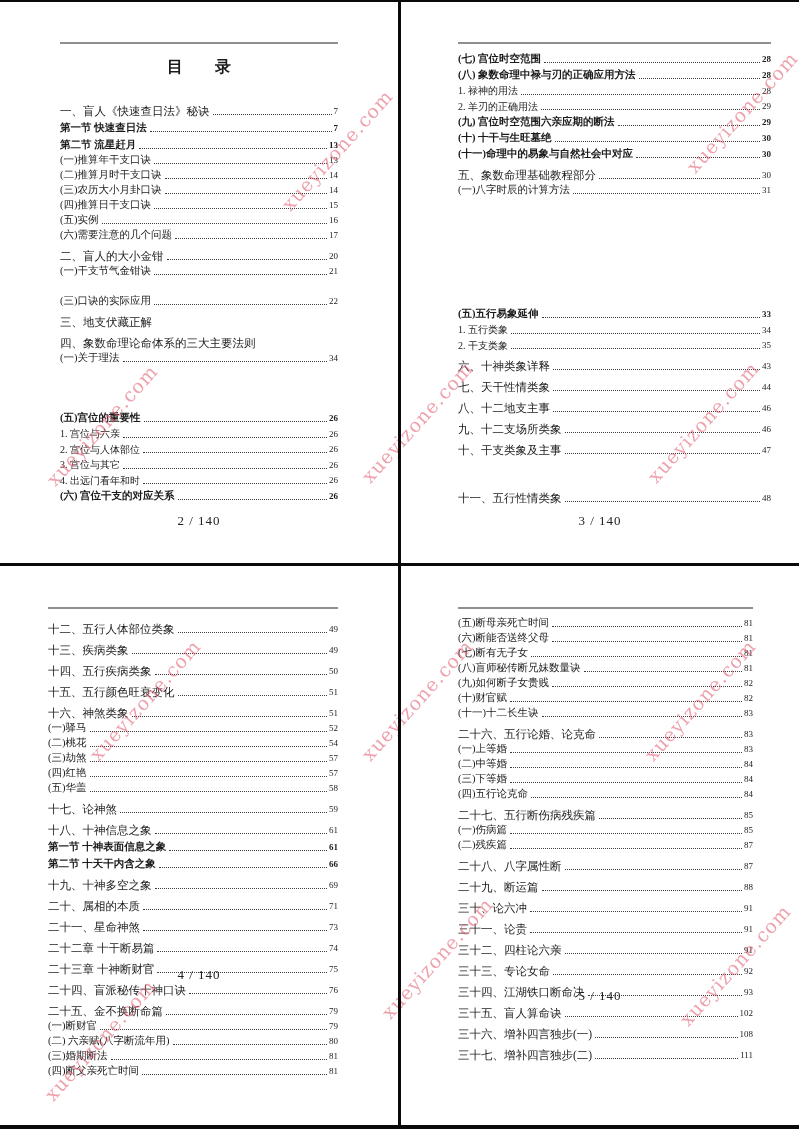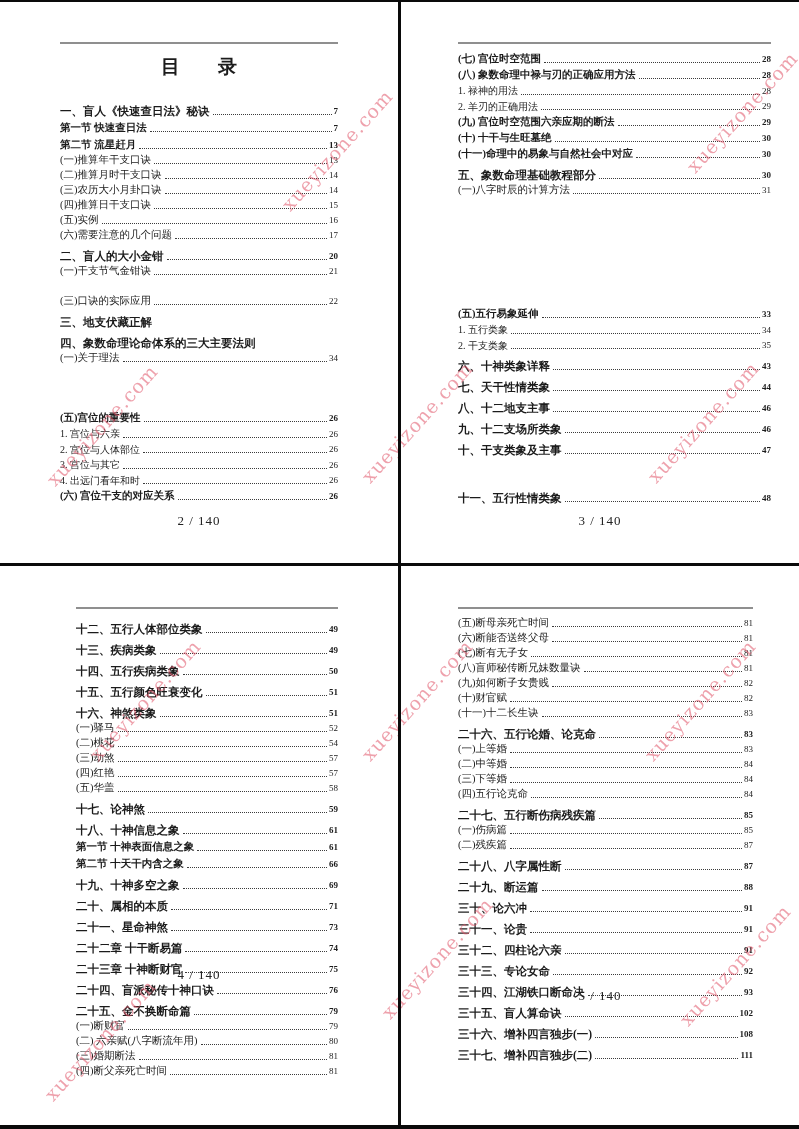--- a/index.html
+++ b/index.html
@@ -10,40 +10,40 @@
   }
   .edge { position:absolute; background:#0a0a0a; z-index:6; }
   #edge-top    { left:0; top:0; width:799px; height:2px; }
   #edge-bottom { left:0; bottom:0; width:799px; height:4px; }
   #divider-v   { left:398px; top:0; width:3px; height:1129px; }
   #divider-h   { left:0; top:563px; width:799px; height:3px; }
 
   .page { position:absolute; background:#ffffff; box-sizing:border-box; z-index:1; }
   #page-2 { left:0;   top:0;    width:398px; height:563px; padding:0 60px 0 60px; }
   #page-3 { left:401px; top:0;  width:398px; height:563px; padding:0 28px 0 57px; }
-  #page-4 { left:0;   top:566px; width:398px; height:448px; padding:0 60px 0 76px;border-radius:27px; }
+  #page-4 { left:0;   top:566px; width:398px; height:448px; padding:0 60px 0 48px;border-radius:27px; }
   #page-5 { left:401px; top:566px; width:398px; height:469px; padding:0 46px 0 57px; }
 
   .rule { height:2px; background:#8f8f8f; }
   #page-2 .rule, #page-3 .rule { margin-top:42px; }
   #page-4 .rule, #page-5 .rule { margin-top:41px; }
 
-  .doc-title { text-align:center; font-size:19px; font-weight:bold;
+  .doc-title { text-align:center; font-size:16px; font-weight:bold;
                margin-top:9px; height:28px; line-height:28px; }
 
   .entries { margin-top:6px; }
   #page-2 .entries { margin-top:16px; }
 
   .row { display:flex; align-items:flex-end; white-space:nowrap; overflow:hidden; }
   .row .t    { flex:0 0 auto; line-height:1.22; }
   .row .lead { flex:1 1 auto; border-bottom:1.5px dotted #3c3c3c;
                margin:0 2px 3px 3px; min-width:6px; }
   .row .pg   { flex:0 0 auto; font-size:9px; line-height:12px; padding-bottom:1px; }
 
-  .l1   { height:21px;   font-size:11.5px; font-weight:bold; }
+  .l1   { height:21px;   font-size:11.5px; font-weight:normal; }
   .sec  { height:17px;   font-size:10.5px; font-weight:bold; }
   .sub  { height:15px;   font-size:10.5px; }
   .subb { height:16px;   font-size:10.5px; font-weight:bold; }
   .num  { height:15.5px; font-size:10px; }
 
   .footer { position:absolute; bottom:34px; left:0; width:100%; text-align:center;
             font-size:13px; letter-spacing:1px; color:#222; }
   #page-4 .footer, #page-5 .footer { bottom:31px; }
 
   #watermarks { position:absolute; left:0; top:0; width:799px; height:1129px;

